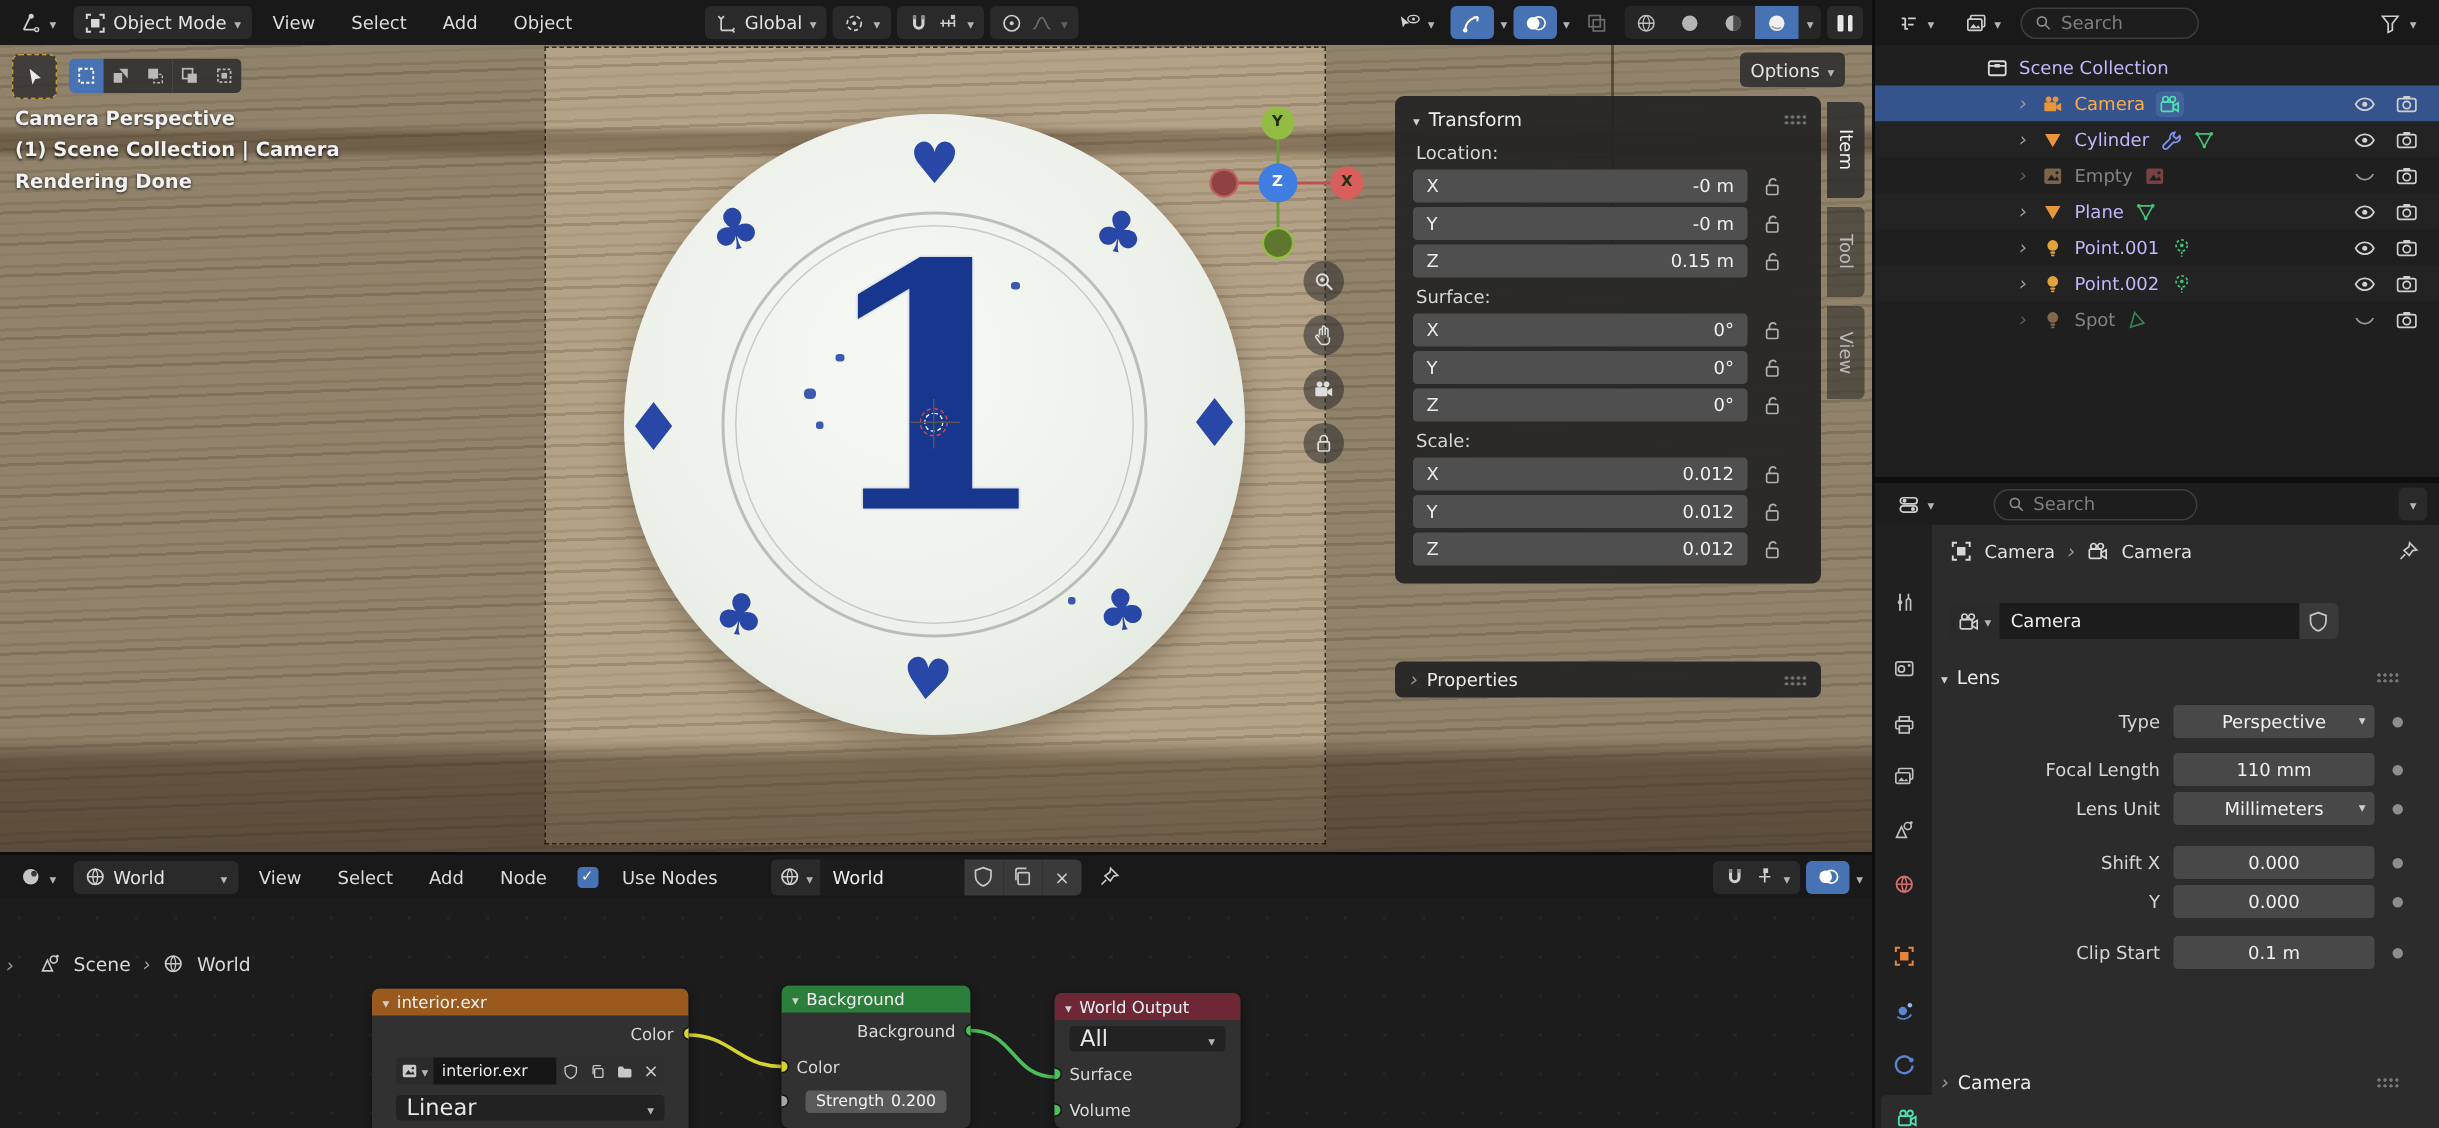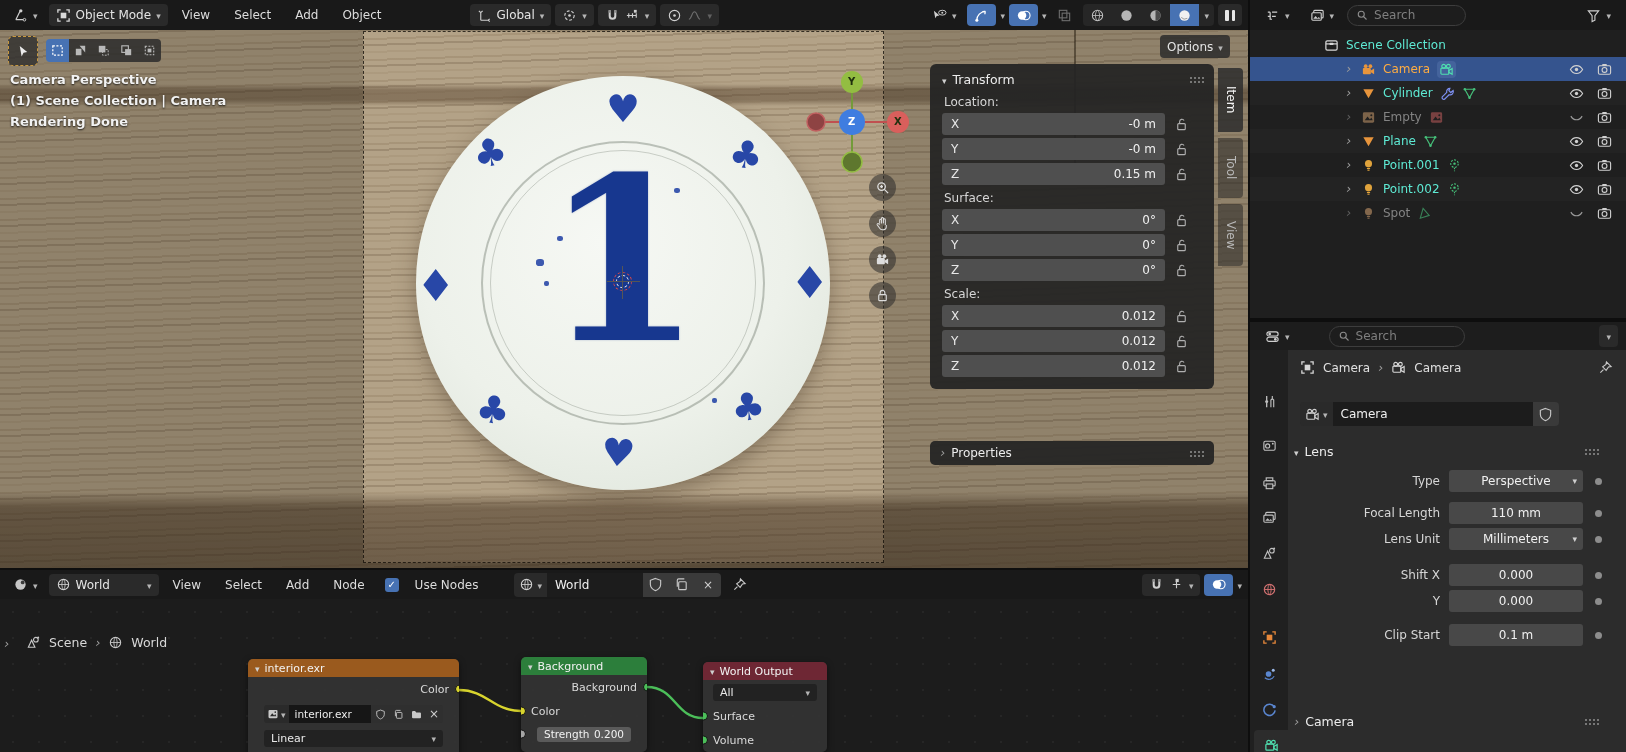--- a/index.html
+++ b/index.html
@@ -85,21 +85,21 @@
   
   #ol{left:1250px;top:0;width:376px;height:318px;background:#1f1f1f;overflow:hidden}
   #ol-h{left:0;top:0;width:376px;height:30px;padding:0 8px;gap:6px}
   .srch{display:flex;align-items:center;gap:6px;background:#1d1d1d;border:1px solid #3d3d3d;
         border-radius:12px;height:21px;padding:0 8px;flex:1}
   .srch input{background:transparent;border:none;outline:none;color:#cfcfcf;width:100%;
         font-family:inherit;font-size:12px}
   .srch input::placeholder{color:#7f7f7f}
   .orow{position:absolute;left:0;width:376px;height:24px;display:flex;align-items:center;gap:7px;padding-left:96px}
   .orow .oc{width:8px;color:#9a9a9a}
-  .orow .nm{color:#5eead4}
+  .orow .nm{color:#c4b5fd}
   .orow.dim .nm{color:#838383}
   .orow.sel{background:#35548e}
   .orow.sel .nm{color:#ffad42}
   .orow .right{margin-left:auto;display:flex;gap:13px;padding-right:14px}
   .databox{background:#44639c;border-radius:4px;padding:1px 2px}
   
   #pr{left:1250px;top:322px;width:376px;height:430px;background:#2c2c2c;overflow:hidden}
   #pr-h{left:0;top:0;width:376px;height:28px;padding:0 8px;gap:8px;background:#1d1d1d}
   #pr-tabs{position:absolute;left:0;top:28px;width:38px;height:402px;background:#202020}
   .ptab{position:absolute;left:0;width:38px;height:30px;display:flex;align-items:center;justify-content:center}
@@ -125,21 +125,21 @@
   .bc{position:absolute;display:flex;align-items:center;gap:8px;color:#d8d8d8;font-size:12.5px}
   .node{position:absolute;border-radius:5px;overflow:hidden;box-shadow:0 2px 6px rgba(0,0,0,.5);background:#333333f2}
   .nh{height:18px;display:flex;align-items:center;gap:5px;padding:0 7px;color:#f2f2f2;font-size:11px}
   .nrow{height:24px;display:flex;align-items:center;padding:0 10px;font-size:11px;color:#d9d9d9;position:relative}
   .nrow.right{justify-content:flex-end}
   .sock{position:absolute;width:9px;height:9px;border-radius:50%;border:1px solid #141414;top:50%;transform:translateY(-50%)}
   .sock.l{left:-4.5px}.sock.r{right:-4.5px}
   .nslider{margin:0 6px;height:15px;background:#5a5a5a;border-radius:3px;display:flex;align-items:center;
            justify-content:space-between;padding:0 7px;flex:1;font-size:10.5px;color:#f2f2f2}
   .ndd{margin:0 6px;height:17px;background:#222;border-radius:3px;display:flex;align-items:center;
-       justify-content:space-between;padding:3px 7px;flex:1;font-size:11px;color:#e8e8e8}
+       justify-content:space-between;padding:3px 7px;flex:1;font-size:15px;color:#e8e8e8}
   .imgw{display:flex;align-items:center;margin:0 6px;flex:1;height:18px}
   .imgw .ib{height:18px;background:#2a2a2a;border-radius:3px 0 0 3px;display:flex;align-items:center;padding:0 3px;gap:2px}
   .imgw .inm{flex:1;height:18px;background:#161616;display:flex;align-items:center;padding:0 6px;font-size:10.5px;color:#ececec}
   .imgw .ix{height:18px;background:#2f2f2f;display:flex;align-items:center;justify-content:center;width:18px}
   .xchar{color:#cfcfcf;font-size:12px}
   .cb{width:14px;height:14px;border-radius:3px;background:#4772b3;display:flex;align-items:center;justify-content:center}
   .cb::after{content:"✓";color:#fff;font-size:10px;font-weight:bold}
   .pausebar{width:3.5px;height:11px;background:#e8e8e8;border-radius:1px}
 </style>
 </head>

